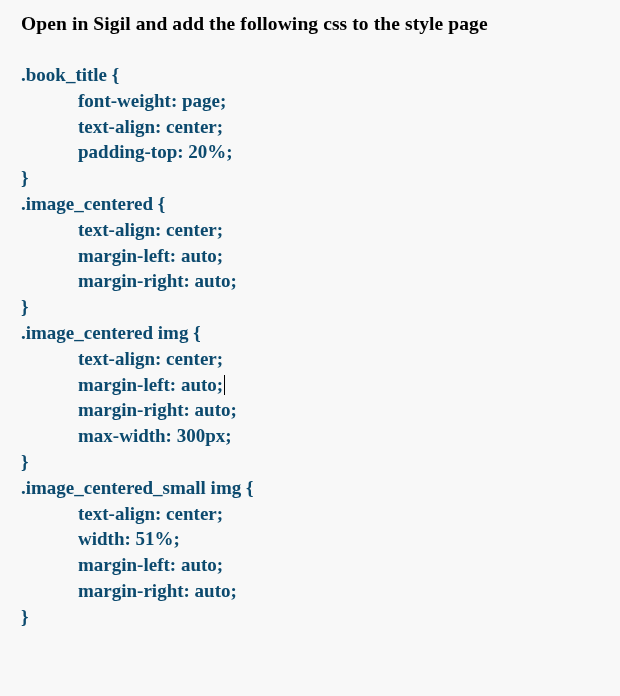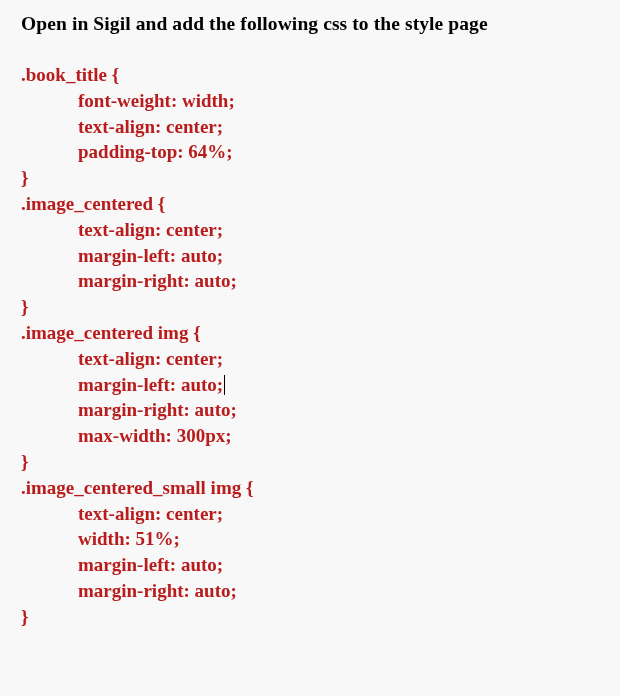--- a/index.html
+++ b/index.html
@@ -42,21 +42,21 @@
     left: 21px;
     top: 62px;
     width: 580px;
   }
 
   .css-line {
     font-size: 19px;
     font-weight: bold;
     line-height: 25.8px;
     white-space: pre;
-    color: #b91c1c;
+    color: #0c4a6e;
     position: relative;
     height: 25.8px;
   }
 
   .css-line.indent {
     padding-left: 57px;
   }
 
   .caret {
     display: inline-block;
@@ -69,23 +69,23 @@
 </style>
 </head>
 <body>
 
 <div id="page">
 
   <div id="heading">Open in Sigil and add the following css to the style page</div>
 
   <div id="css-block">
       <div class="css-line"><span>.book_title {</span></div>
-      <div class="css-line indent"><span>font-weight: width;</span></div>
+      <div class="css-line indent"><span>font-weight: page;</span></div>
       <div class="css-line indent"><span>text-align: center;</span></div>
-      <div class="css-line indent"><span>padding-top: 64%;</span></div>
+      <div class="css-line indent"><span>padding-top: 20%;</span></div>
       <div class="css-line"><span>}</span></div>
       <div class="css-line"><span>.image_centered {</span></div>
       <div class="css-line indent"><span>text-align: center;</span></div>
       <div class="css-line indent"><span>margin-left: auto;</span></div>
       <div class="css-line indent"><span>margin-right: auto;</span></div>
       <div class="css-line"><span>}</span></div>
       <div class="css-line"><span>.image_centered img {</span></div>
       <div class="css-line indent"><span>text-align: center;</span></div>
       <div class="css-line indent"><span>margin-left: auto;</span><span class="caret"></span></div>
       <div class="css-line indent"><span>margin-right: auto;</span></div>

